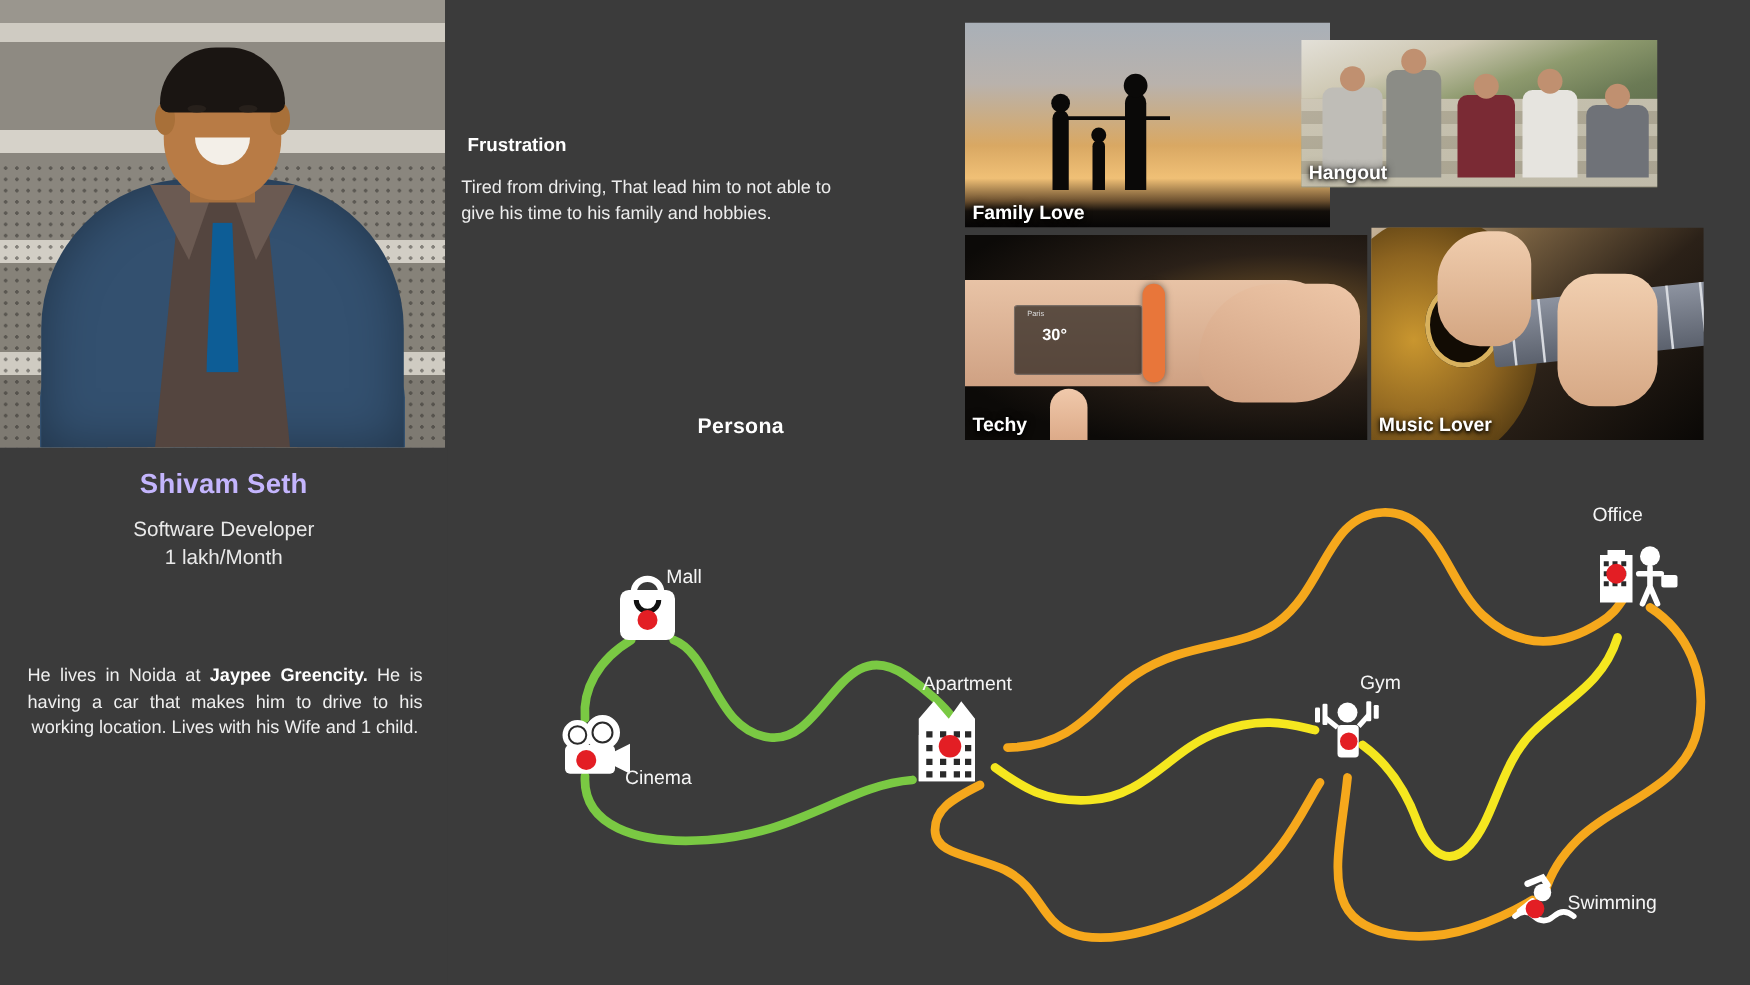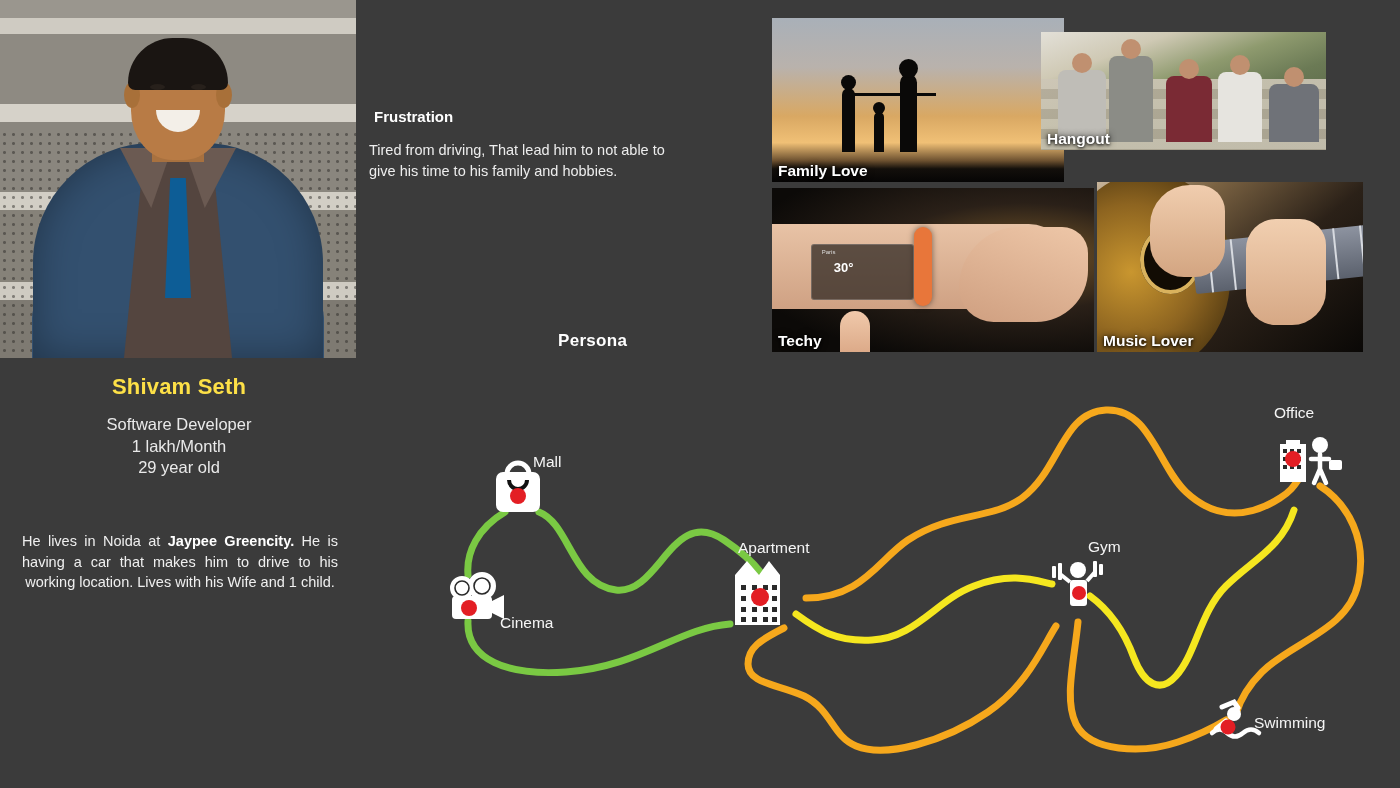--- a/index.html
+++ b/index.html
@@ -65,21 +65,21 @@
   .eye-l{left:50%;margin-left:-28px;} .eye-r{left:50%;margin-left:13px;}
   .smile { position:absolute; left:50%; bottom:226px; transform:translateX(-50%);
            width:44px; height:22px; background:#f3efe8; border-radius:0 0 24px 24px; }
   .arm-l,.arm-r{position:absolute;bottom:0;width:86px;height:70px;background:#33506f;}
   .arm-l{left:4px;border-radius:30px 10px 0 0;} .arm-r{right:4px;border-radius:10px 30px 0 0;}
   .hand-l,.hand-r{position:absolute;bottom:0;width:50px;height:26px;background:#a8713f;border-radius:14px 14px 0 0;}
   .hand-l{left:58px;} .hand-r{right:58px;}
 
   .person-name {
     position:absolute; left:0; top:374px; width:358px; text-align:center;
-    color:#fde047; font-size:22px; font-weight:bold; letter-spacing:.2px;
+    color:#c4b5fd; font-size:22px; font-weight:bold; letter-spacing:.2px;
   }
   .person-meta {
     position:absolute; left:0; top:414px; width:358px; text-align:center;
     color:#e9e9e9; font-size:16.5px; line-height:21.5px;
   }
   .person-bio {
     position:absolute; left:22px; top:531px; width:316px;
     color:#efefef; font-size:14.5px; line-height:20.5px; text-align:justify; text-align-last:center;
   }
   .person-bio b { font-weight:bold; color:#ffffff; }
@@ -198,21 +198,20 @@
           <div class="eye-r"></div>
         <div class="smile"></div>
       </div>
     </div>
 
     <div class="person-name">Shivam Seth</div>
 
     <div class="person-meta">
       <div>Software Developer</div>
       <div>1 lakh/Month</div>
-      <div>29 year old</div>
     </div>
 
     <div class="person-bio"><span>He lives in Noida at </span><b>Jaypee Greencity.</b><span> He is having a car that makes him to drive to his working location.  Lives with his Wife and 1 child.</span></div>
   </div>
 
   <div class="frustration-title">Frustration</div>
   <div class="frustration-text">Tired from driving, That lead him to not able to give his time to  his family and hobbies.</div>
   <div class="persona-title">Persona</div>
 
   <div class="tile tile-family">

